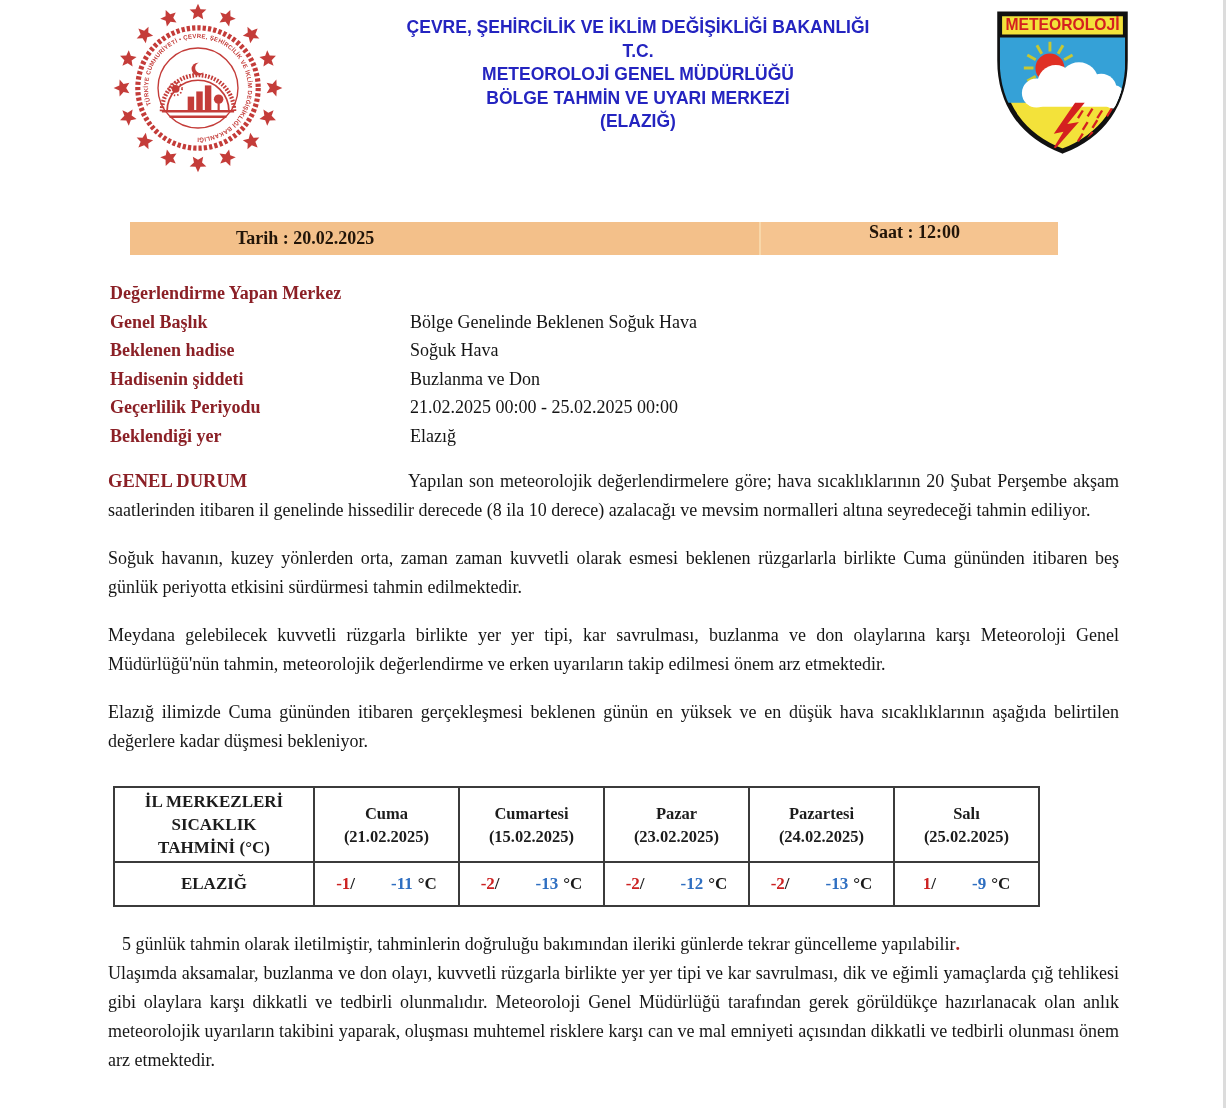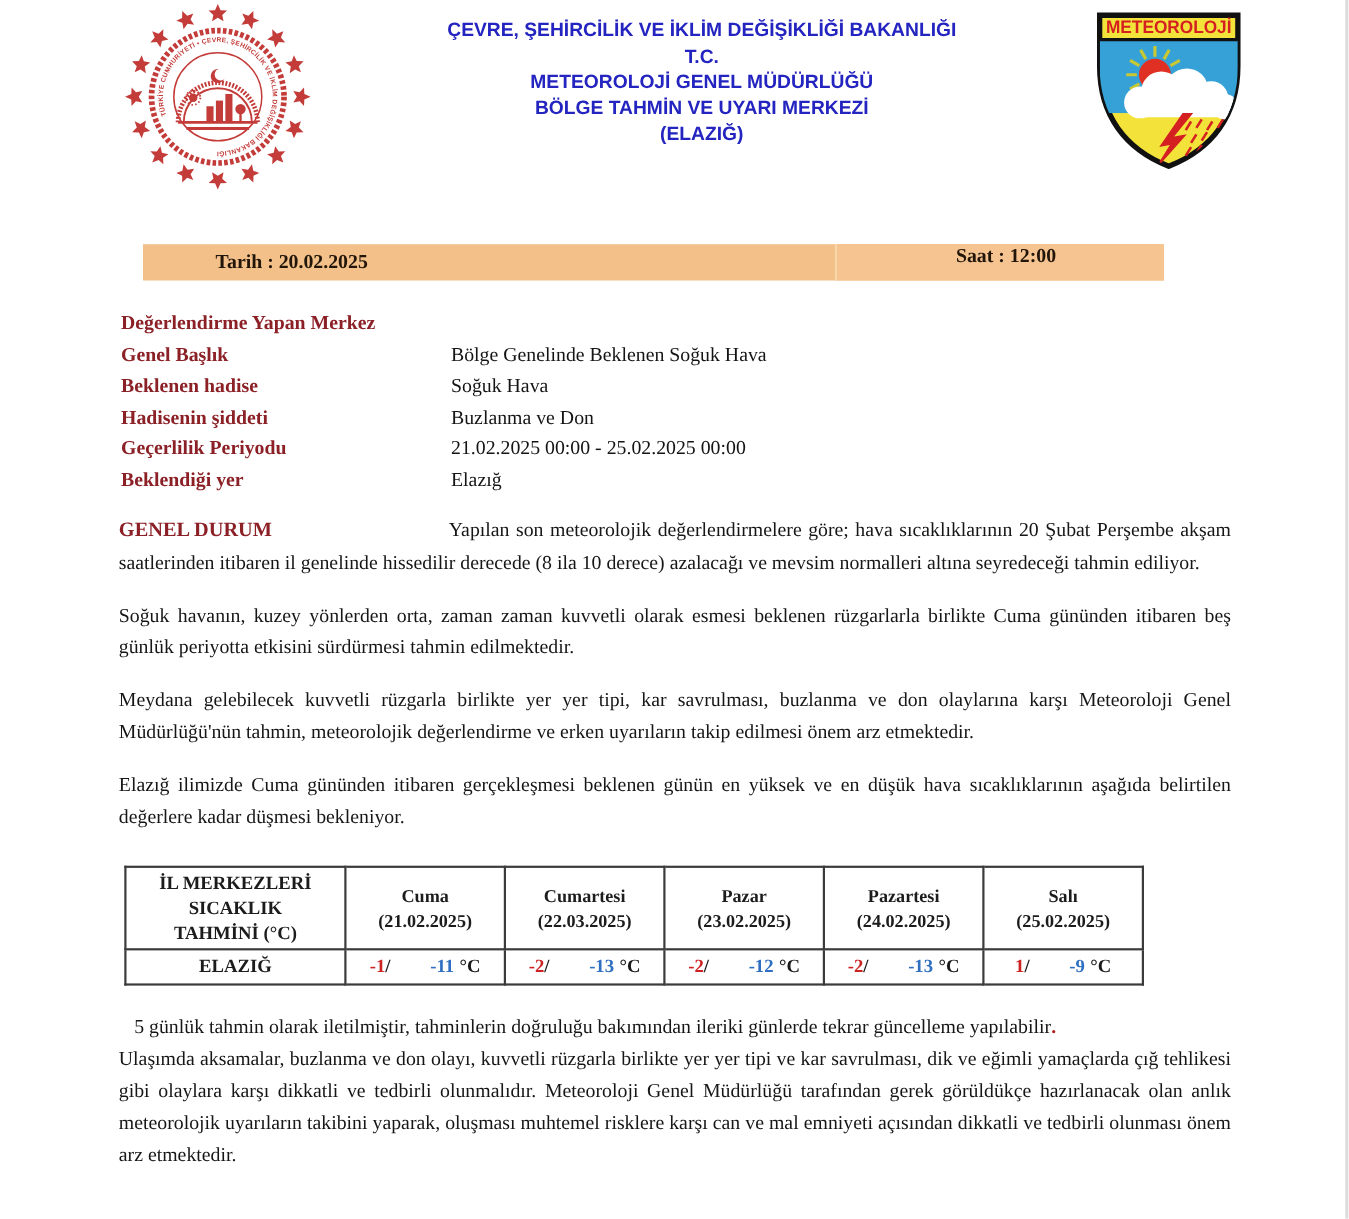--- a/index.html
+++ b/index.html
@@ -23,21 +23,21 @@
     color:var(--header_blue);font-size:17.5px;line-height:23.5px;
   }
   .seal-svg{flex:0 0 auto;margin-top:0;}
   .shield-svg{flex:0 0 auto;margin-top:2px;}
   
   .date-bar{
     margin:48px 0 0 130px;width:928px;height:33px;display:flex;
     background:var(--bar_orange);
     font-weight:bold;font-size:18px;color:#221509;
   }
-  .date-cell{flex:0 0 68%;display:flex;align-items:center;padding-left:66px;
+  .date-cell{flex:0 0 68%;display:flex;align-items:center;padding-left:106px;
     border-right:2px solid #f8d7a9;}
   .time-cell{flex:1;display:flex;align-items:flex-start;padding-left:108px;background:#f5c490;}
   
   .info{margin:28px 104px 0 110px;font-size:18px;}
   .info-row{display:flex;margin-bottom:7px;line-height:21.5px;}
   .info-label{flex:0 0 300px;font-weight:bold;color:var(--label_maroon);}
   .info-value{color:#141414;}
   
   .body-text{margin:0 104px 0 108px;}
   .para{font-size:18px;line-height:29px;text-align:justify;margin-top:19px;color:#161616;}
@@ -46,21 +46,21 @@
   
   .forecast{margin:30px 0 0 113px;border-collapse:collapse;table-layout:fixed;}
   .forecast th,.forecast td{
     border:2px solid var(--table_border);font-weight:bold;text-align:center;
     vertical-align:middle;padding:2px 0;
   }
   .col-corner{width:200px;} .col-day{width:145px;}
   .forecast .header-row th{height:74px;}
   .corner-line{font-size:17px;line-height:23px;}
   .day-name,.day-date{font-size:16.5px;line-height:23px;}
-  .forecast .data-row td{height:32px;font-size:17px;}
+  .forecast .data-row td{height:44px;font-size:17px;}
   .t-max{color:var(--temp_red);} .t-min{color:var(--temp_blue);margin-left:36px;}
   .t-sep{color:#1a1a1a;} .t-unit{color:#1a1a1a;margin-left:5px;font-weight:bold;}
   
   .note{margin:27px 104px 0 122px;font-size:18px;color:#161616;}
   .note-period{color:#b02020;font-weight:bold;}
   .risk-label{margin:13px 0 0 113px;font-size:18.5px;font-weight:bold;color:var(--risk_red);}
   .risk-text{margin:4px 104px 0 108px;font-size:18px;line-height:29px;text-align:justify;color:#161616;}
 </style>
 </head>
 <body>
@@ -222,21 +222,21 @@
           <div class="corner-line">İL MERKEZLERİ</div>
           <div class="corner-line">SICAKLIK</div>
           <div class="corner-line">TAHMİNİ (°C)</div>
         </th>
         <th class="col-day">
           <div class="day-name">Cuma</div>
           <div class="day-date">(21.02.2025)</div>
         </th>
         <th class="col-day">
           <div class="day-name">Cumartesi</div>
-          <div class="day-date">(22.03.2025)</div>
+          <div class="day-date">(15.02.2025)</div>
         </th>
         <th class="col-day">
           <div class="day-name">Pazar</div>
           <div class="day-date">(23.02.2025)</div>
         </th>
         <th class="col-day">
           <div class="day-name">Pazartesi</div>
           <div class="day-date">(24.02.2025)</div>
         </th>
         <th class="col-day">

